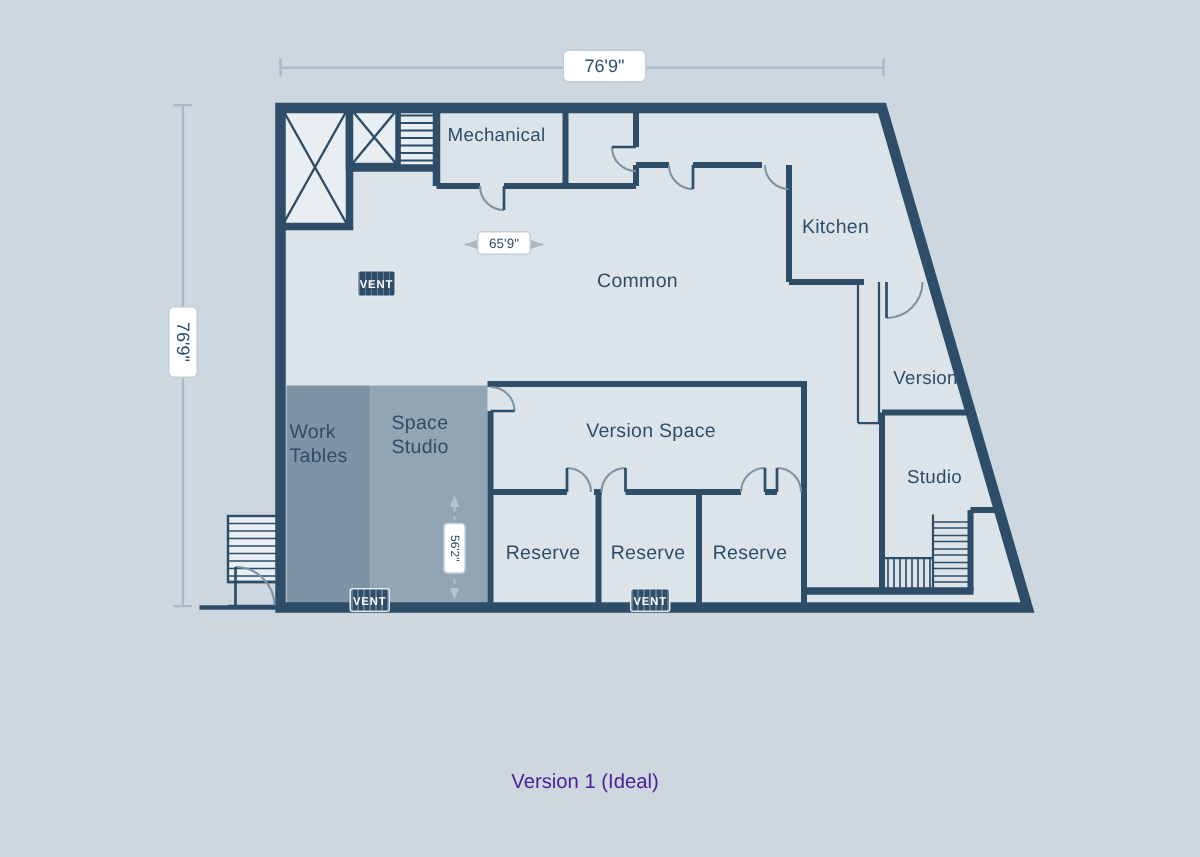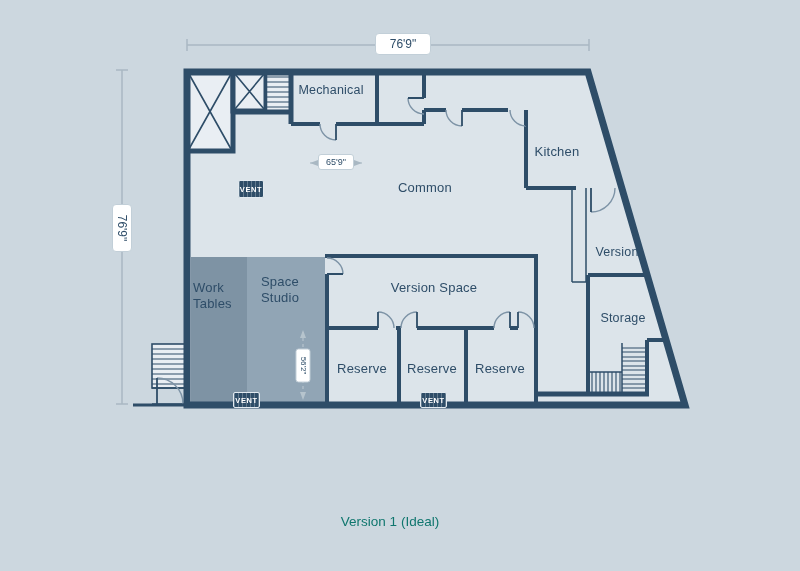--- a/index.html
+++ b/index.html
@@ -42,21 +42,21 @@
     border-radius:2px;
     color:#ffffff;
     font-size:7.5px;
     font-weight:bold;
     letter-spacing:.6px;
     display:flex;align-items:center;justify-content:center;
     box-sizing:border-box;
   }
   .caption{
     position:absolute;
-    color:#0f766e;
+    color:#4c1d95;
     font-size:13.5px;
     transform:translate(-50%,-50%);
     white-space:nowrap;
   }
 </style>
 </head>
 <body>
 
 <div id="canvas">
 
@@ -174,21 +174,21 @@
         <polygon points="303,330 300,338 306,338" fill="#b6c4cd"></polygon>
         <polygon points="303,400 300,392 306,392" fill="#b6c4cd"></polygon>
       </g>
     </g>
   </svg>
 
   <div class="label" style="left:331px;top:90px;font-size:12.5px">Mechanical</div>
   <div class="label" style="left:425px;top:187px">Common</div>
   <div class="label" style="left:557px;top:151px">Kitchen</div>
   <div class="label" style="left:617px;top:252px;font-size:12.5px">Version</div>
-  <div class="label" style="left:623px;top:318px;font-size:12.5px">Storage</div>
+  <div class="label" style="left:623px;top:318px;font-size:12.5px">Studio</div>
   <div class="label" style="left:434px;top:287px">Version Space</div>
   <div class="label" style="left:362px;top:368px">Reserve</div>
   <div class="label" style="left:432px;top:368px">Reserve</div>
   <div class="label" style="left:500px;top:368px">Reserve</div>
   <div class="label small" style="left:219px;top:296px">Work Tables</div>
   <div class="label small" style="left:287px;top:290px">Space Studio</div>
 
   <div class="dim-box" style="left:375px;top:33px;width:56px;height:22px">76'9"</div>
   <div class="dim-box rot" style="left:98px;top:218px;width:48px;height:20px">76'9"</div>
   <div class="dim-box tiny" style="left:318px;top:154px;width:36px;height:16px">65'9"</div>

